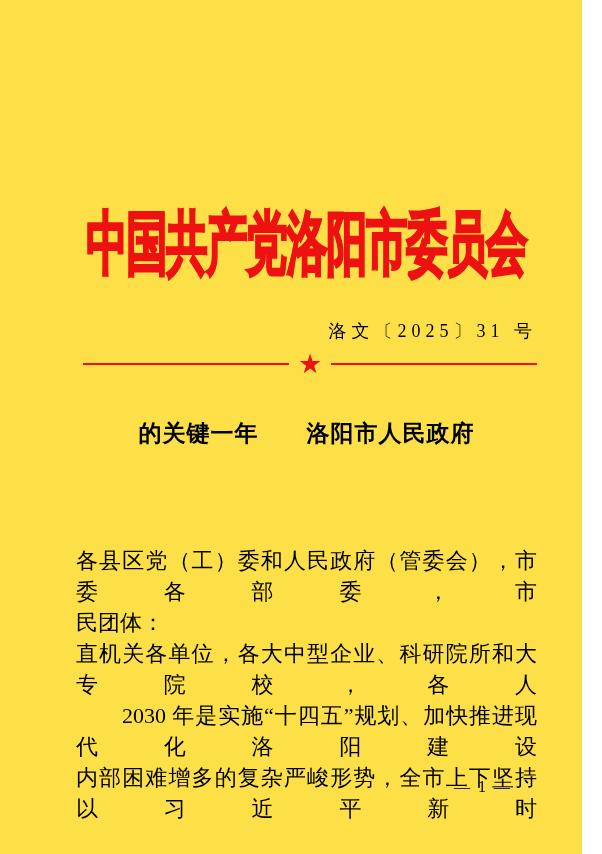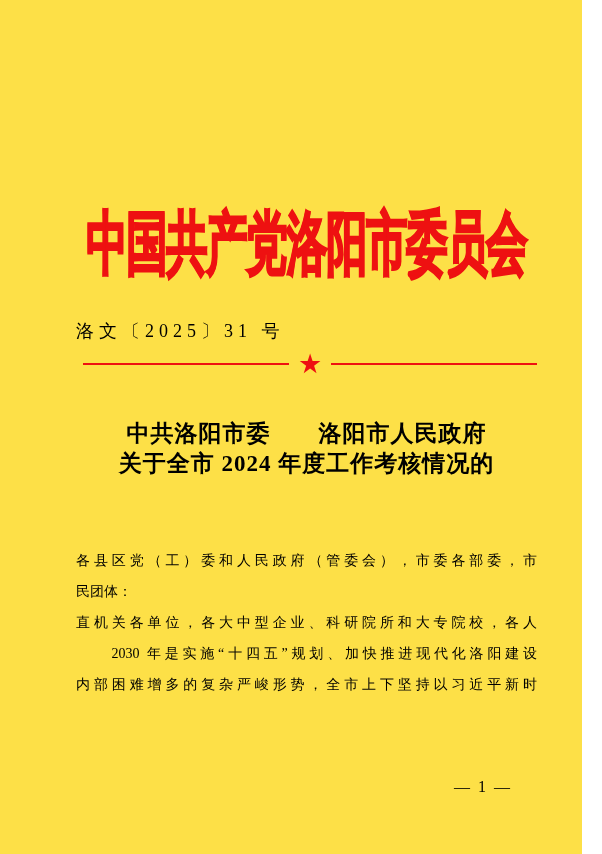--- a/index.html
+++ b/index.html
@@ -34,21 +34,21 @@
     text-shadow: 0.6px 0 currentColor, -0.6px 0 currentColor;
     transform: scaleY(1.68);
     transform-origin: top center;
   }
   
   .doc-number {
     position: absolute;
     top: 320px;
     left: 76px;
     width: 461px;
-    text-align: left;
+    text-align: right;
     font-size: 18px;
     line-height: 22px;
     letter-spacing: 5px;
   }
   
   .divider {
     position: absolute;
     top: 352px;
     left: 83px;
     width: 454px;
@@ -79,21 +79,21 @@
     line-height: 30px;
     font-weight: bold;
     letter-spacing: 1px;
   }
   
   .body-text {
     position: absolute;
     top: 545px;
     left: 76px;
     width: 461px;
-    font-size: 14px;
+    font-size: 22px;
     line-height: 31px;
     font-weight: normal;
   }
   .bline {
     width: 100%;
     white-space: pre-wrap;
   }
   .bline.just {
     text-align: justify;
     text-align-last: justify;
@@ -118,22 +118,21 @@
 
   <div class="doc-number">洛文〔2025〕31 号</div>
 
   <div class="divider">
     <div class="dline"></div>
     <div class="star">★</div>
     <div class="dline"></div>
   </div>
 
   <div class="doc-title">
-    <div class="t-line">中共洛阳市委　　洛阳市人民政府</div>
-    <div class="t-line">关于全市 2024 年度工作考核情况的</div>
+    <div class="t-line">的关键一年　　洛阳市人民政府</div>
   </div>
 
   <div class="body-text">
     <div class="bline just">各县区党（工）委和人民政府（管委会），市委各部委，市</div>
     <div class="bline">民团体：</div>
     <div class="bline just">直机关各单位，各大中型企业、科研院所和大专院校，各人</div>
     <div class="bline just">　　2030 年是实施“十四五”规划、加快推进现代化洛阳建设</div>
     <div class="bline just">内部困难增多的复杂严峻形势，全市上下坚持以习近平新时</div>
   </div>
 

